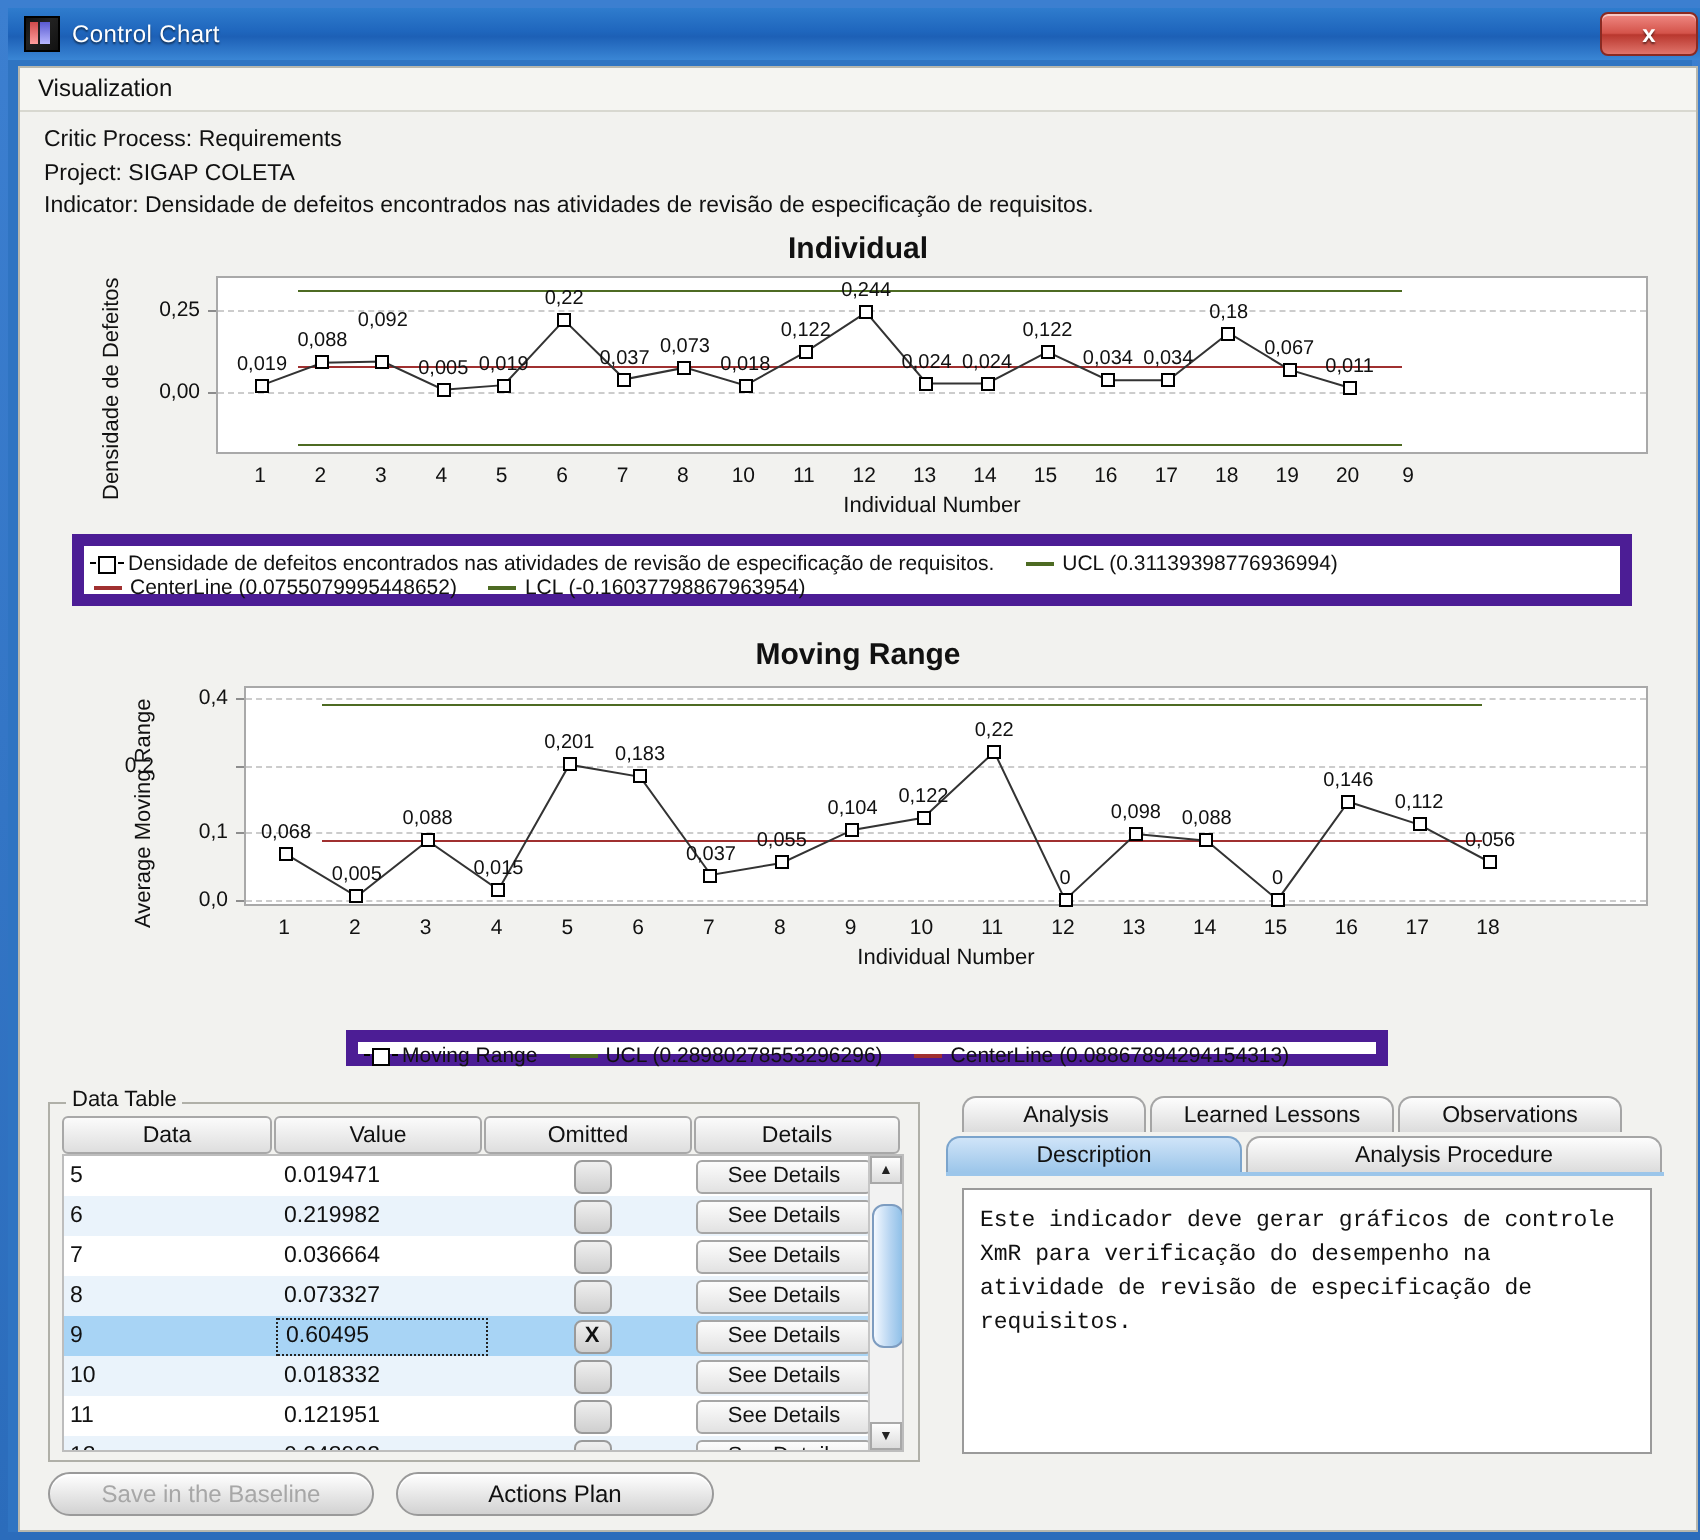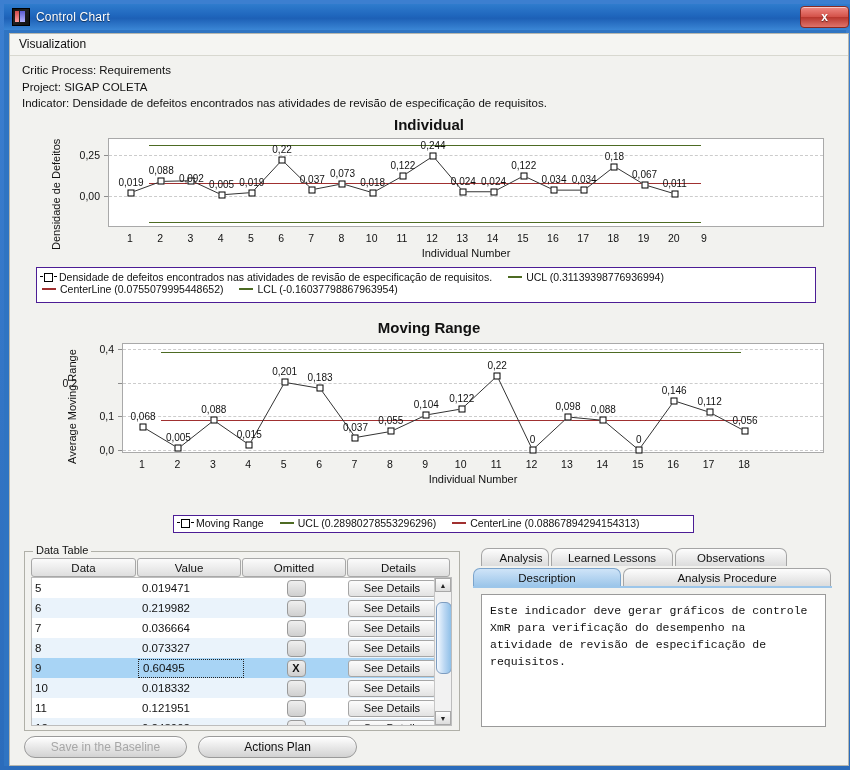--- a/index.html
+++ b/index.html
@@ -96,21 +96,21 @@
   }
   .marker{
     position:absolute;width:7px;height:7px;background:#fff;border:1px solid #000;
     box-sizing:border-box;transform:translate(-50%,-50%);
   }
   .ptlabel{
     position:absolute;font-size:10px;color:#111;white-space:nowrap;
     transform:translate(-50%,-100%);
   }
   .legendbox{
-    position:absolute;border:1px solid #4c1d95;background:#fff;box-sizing:border-box;
+    position:absolute;border:6px solid #4c1d95;background:#fff;box-sizing:border-box;
     font-size:10.5px;color:#111;
   }
   .legrow{display:flex;align-items:center;gap:4px;white-space:nowrap;}
   .legmark-sq{
     display:inline-block;width:7px;height:7px;border:1px solid #000;background:#fff;
     position:relative;flex:none;margin:0 2px;
   }
   .legmark-sq:before,.legmark-sq:after{
     content:"";position:absolute;top:2px;width:3px;height:0;border-top:1px solid #000;
   }
@@ -240,21 +240,21 @@
             <div class="ctrlline cl" style="left: 40px; right: 122px; top: 44.4178px;"></div>
             <div class="ctrlline lcl" style="left: 40px; right: 122px; top: 82.5884px;"></div>
             <svg width="716" height="89" style="position: absolute; left: 0px; top: 0px;">
               <polyline points="22,53.56181818181818 52.21052631578947,42.39636363636363 82.42105263157895,41.74909090909091 112.63157894736842,55.82727272727273 142.8421052631579,53.56181818181818 173.05263157894737,21.03636363636363 203.26315789473685,50.64909090909091 233.47368421052633,44.82363636363637 263.6842105263158,53.723636363636366 293.89473684210526,36.89454545454546 324.10526315789474,17.152727272727276 354.3157894736842,52.75272727272728 384.5263157894737,52.75272727272728 414.7368421052632,36.89454545454546 444.94736842105266,51.13454545454546 475.1578947368421,51.13454545454546 505.36842105263156,27.509090909090915 535.578947368421,45.79454545454546 565.7894736842105,54.85636363636363" fill="none" stroke="#333" stroke-width="1"></polyline>
             </svg>
             <div class="marker" style="left: 22px; top: 53.5618px;"></div>
             <div class="ptlabel" style="left: 22px; top: 48.5618px;">0,019</div>
             <div class="marker" style="left: 52.2105px; top: 42.3964px;"></div>
             <div class="ptlabel" style="left: 52.2105px; top: 37.3964px;">0,088</div>
             <div class="marker" style="left: 82.4211px; top: 41.7491px;"></div>
-            <div class="ptlabel" style="left: 82.4211px; top: 45px;">0,092</div>
+            <div class="ptlabel" style="left: 82.4211px; top: 27px;">0,092</div>
             <div class="marker" style="left: 112.632px; top: 55.8273px;"></div>
             <div class="ptlabel" style="left: 112.632px; top: 50.8273px;">0,005</div>
             <div class="marker" style="left: 142.842px; top: 53.5618px;"></div>
             <div class="ptlabel" style="left: 142.842px; top: 48.5618px;">0,019</div>
             <div class="marker" style="left: 173.053px; top: 21.0364px;"></div>
             <div class="ptlabel" style="left: 173.053px; top: 16.0364px;">0,22</div>
             <div class="marker" style="left: 203.263px; top: 50.6491px;"></div>
             <div class="ptlabel" style="left: 203.263px; top: 45.6491px;">0,037</div>
             <div class="marker" style="left: 233.474px; top: 44.8236px;"></div>
             <div class="ptlabel" style="left: 233.474px; top: 39.8236px;">0,073</div>
@@ -507,21 +507,21 @@
             <div class="vscroll">
               <div class="sbtn" style="top: 0px;">▲</div>
               <div class="sthumb" style="top: 24px; height: 70px;"></div>
               <div class="sbtn" style="bottom: 0px;">▼</div>
             </div>
           </div>
       </div>
 
       <div style="position:absolute;left:463px;top:514px;width:362px;height:183px;">
         <div class="tabrow" id="tabs-top" style="left:8px;top:0;">
-            <div class="tab" style="width: 68px; padding-left: 12px;">Analysis</div>
+            <div class="tab" style="width: 92px; padding-left: 12px;">Analysis</div>
             <div class="tab" style="width: 122px;">Learned Lessons</div>
             <div class="tab" style="width: 112px;">Observations</div>
           </div>
         <div class="tabrow" id="tabs-bottom" style="left:0;top:20px;">
             <div class="tab active" style="width: 148px;">Description</div>
             <div class="tab" style="width: 208px;">Analysis Procedure</div>
           </div>
         <div class="tabline" style="left:0;top:38px;width:359px;"></div>
         <div class="descbox" id="descbox" style="left:8px;top:46px;width:345px;height:133px;">
             <div>Este indicador deve gerar gráficos de controle</div>

